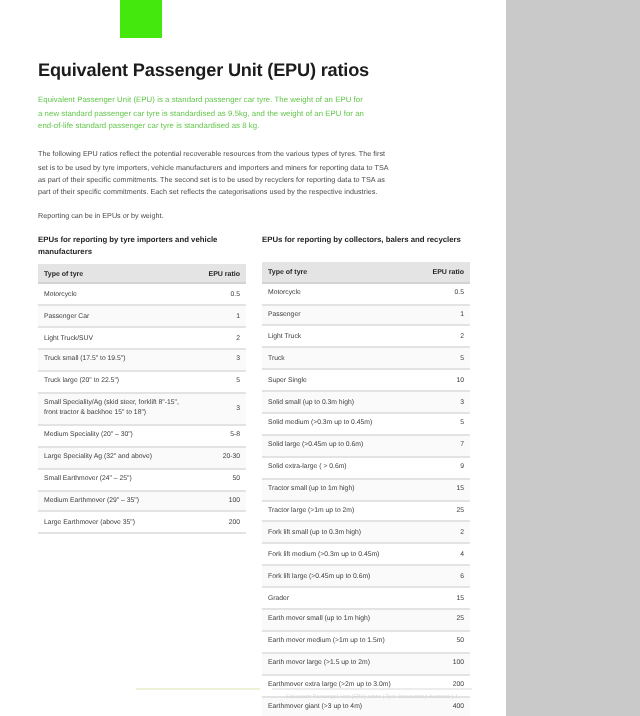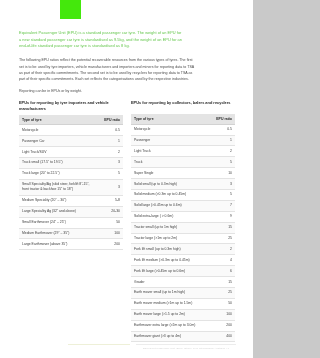--- a/index.html
+++ b/index.html
@@ -145,20 +145,21 @@
 </style>
 </head>
 <body>
 
 <div class="page">
 
   <div class="logo-block"></div>
 
   <div class="content">
 
+    <h1 class="doc-title">Equivalent Passenger Unit (EPU) ratios</h1>
 
     <p class="intro">Equivalent Passenger Unit (EPU) is a standard passenger car tyre. The weight of an EPU for a new standard passenger car tyre is standardised as 9.5kg, and the weight of an EPU for an end-of-life standard passenger car tyre is standardised as 8 kg.</p>
 
     <p class="body-para">The following EPU ratios reflect the potential recoverable resources from the various types of tyres. The first set is to be used by tyre importers, vehicle manufacturers and importers and miners for reporting data to TSA as part of their specific commitments. The second set is to be used by recyclers for reporting data to TSA as part of their specific commitments. Each set reflects the categorisations used by the respective industries.</p>
 
     <p class="note-line">Reporting can be in EPUs or by weight.</p>
 
     <div class="tables">
 
       <div class="table-col">

